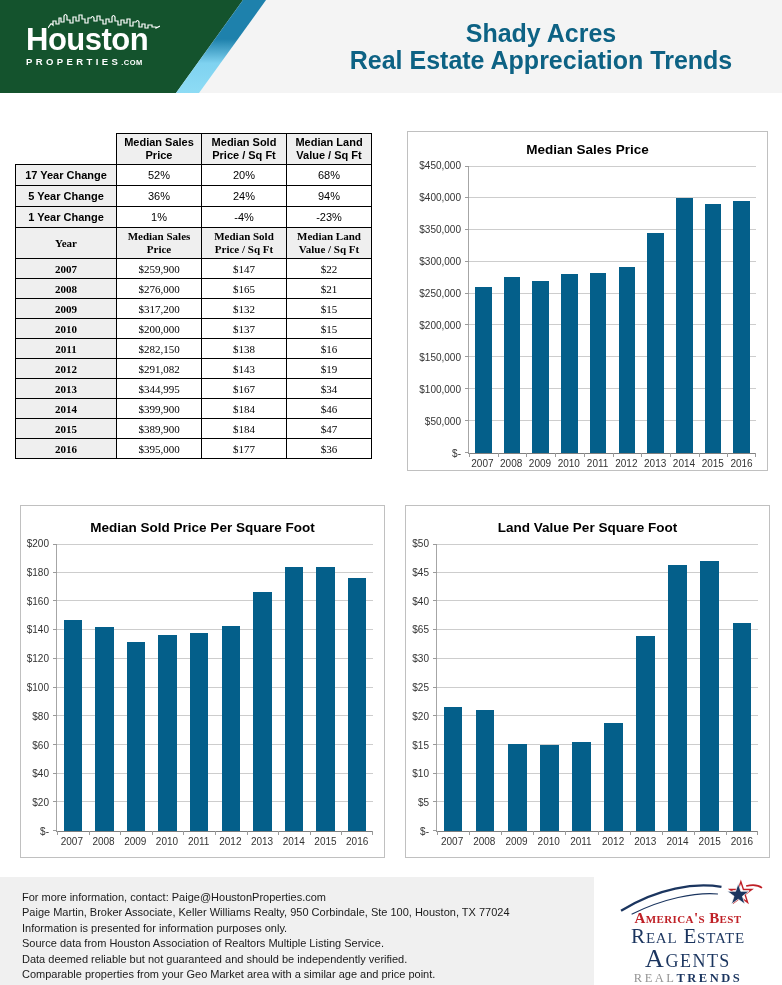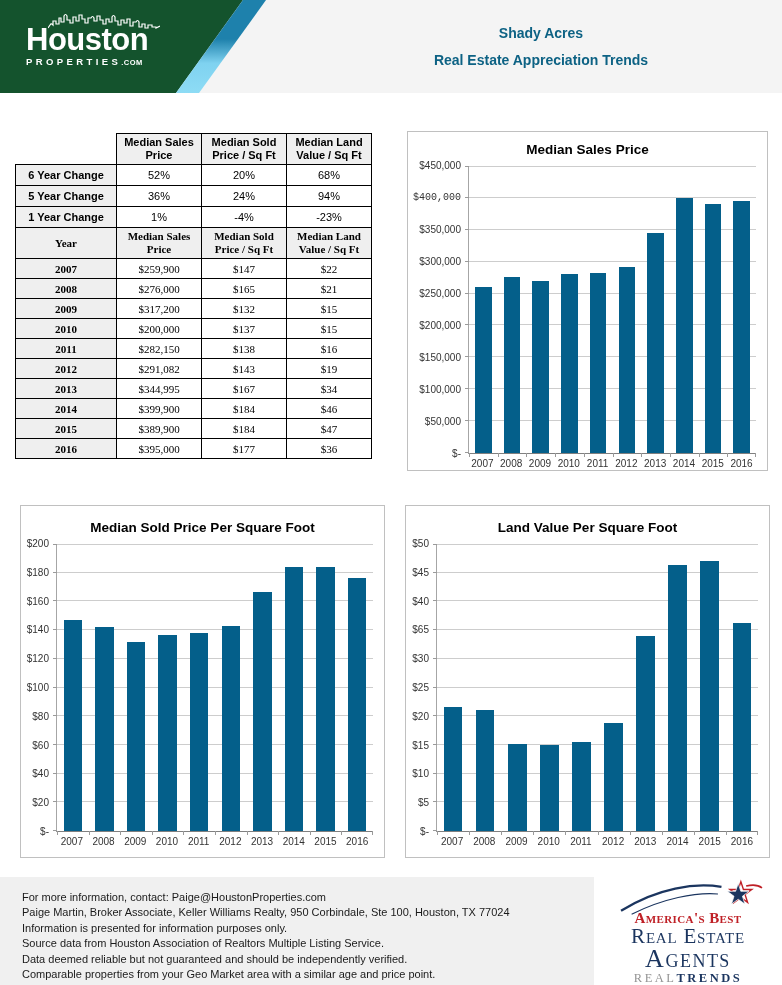--- a/index.html
+++ b/index.html
@@ -32,21 +32,21 @@
     letter-spacing: -0.5px; margin-top: -4px;
   }
   .logo-properties {
     color: #ffffff; font-size: 9.5px; font-weight: bold;
     letter-spacing: 3.4px; margin-top: 1px; white-space: nowrap;
   }
   .logo-properties .tld { font-size: 7.5px; letter-spacing: 0.5px; }
   .header-title {
     position: absolute; left: 300px; right: 0; top: 0; bottom: 0;
     display: flex; flex-direction: column; justify-content: center; align-items: center;
-    color: #0d6284; font-weight: bold; font-size: 14px; line-height: 27px;
+    color: #0d6284; font-weight: bold; font-size: 25px; line-height: 27px;
     text-align: center;
   }
 
   
   table { border-collapse: collapse; table-layout: fixed; position: absolute; }
   #change-table { left: 15px; top: 133px; width: 356px; }
   #year-table   { left: 15px; top: 227px; width: 356px; font-family: Liberation Serif, serif; }
   th, td { border: 1px solid #000; text-align: center; vertical-align: middle; padding: 0 2px; }
   thead th {
     height: 31px; background: #efefef; font-weight: bold;
@@ -150,21 +150,21 @@
   <thead>
         <tr>
           <th class="blank"></th>
           <th>Median Sales Price</th>
           <th>Median Sold Price / Sq Ft</th>
           <th>Median Land Value / Sq Ft</th>
         </tr>
       </thead>
       <tbody>
         <tr>
-          <th>6 Year Change</th>
+          <th>17 Year Change</th>
           <td>52%</td>
           <td>20%</td>
           <td>68%</td>
         </tr>
         <tr>
           <th>5 Year Change</th>
           <td>36%</td>
           <td>24%</td>
           <td>94%</td>
         </tr>
@@ -261,21 +261,21 @@
     <div class="chart-body" style="margin-left: 60px;">
       <div class="y-axis" style="left: -60px; width: 53px;">
           <div class="ylab" style="bottom: calc(0% - 5px);">$-</div>
           <div class="ylab" style="bottom: calc(11.1111% - 5px);">$50,000</div>
           <div class="ylab" style="bottom: calc(22.2222% - 5px);">$100,000</div>
           <div class="ylab" style="bottom: calc(33.3333% - 5px);">$150,000</div>
           <div class="ylab" style="bottom: calc(44.4444% - 5px);">$200,000</div>
           <div class="ylab" style="bottom: calc(55.5556% - 5px);">$250,000</div>
           <div class="ylab" style="bottom: calc(66.6667% - 5px);">$300,000</div>
           <div class="ylab" style="bottom: calc(77.7778% - 5px);">$350,000</div>
-          <div class="ylab" style="bottom: calc(88.8889% - 5px); font-family: Liberation Mono, monospace;">$400,000</div>
+          <div class="ylab" style="bottom: calc(88.8889% - 5px);">$400,000</div>
           <div class="ylab" style="bottom: calc(100% - 5px);">$450,000</div>
         </div>
       <div class="plot">
           <div class="ytickmark" style="bottom: 0%;"></div>
           <div class="gridline" style="bottom: 11.1111%;"></div>
           <div class="ytickmark" style="bottom: 11.1111%;"></div>
           <div class="gridline" style="bottom: 22.2222%;"></div>
           <div class="ytickmark" style="bottom: 22.2222%;"></div>
           <div class="gridline" style="bottom: 33.3333%;"></div>
           <div class="ytickmark" style="bottom: 33.3333%;"></div>

